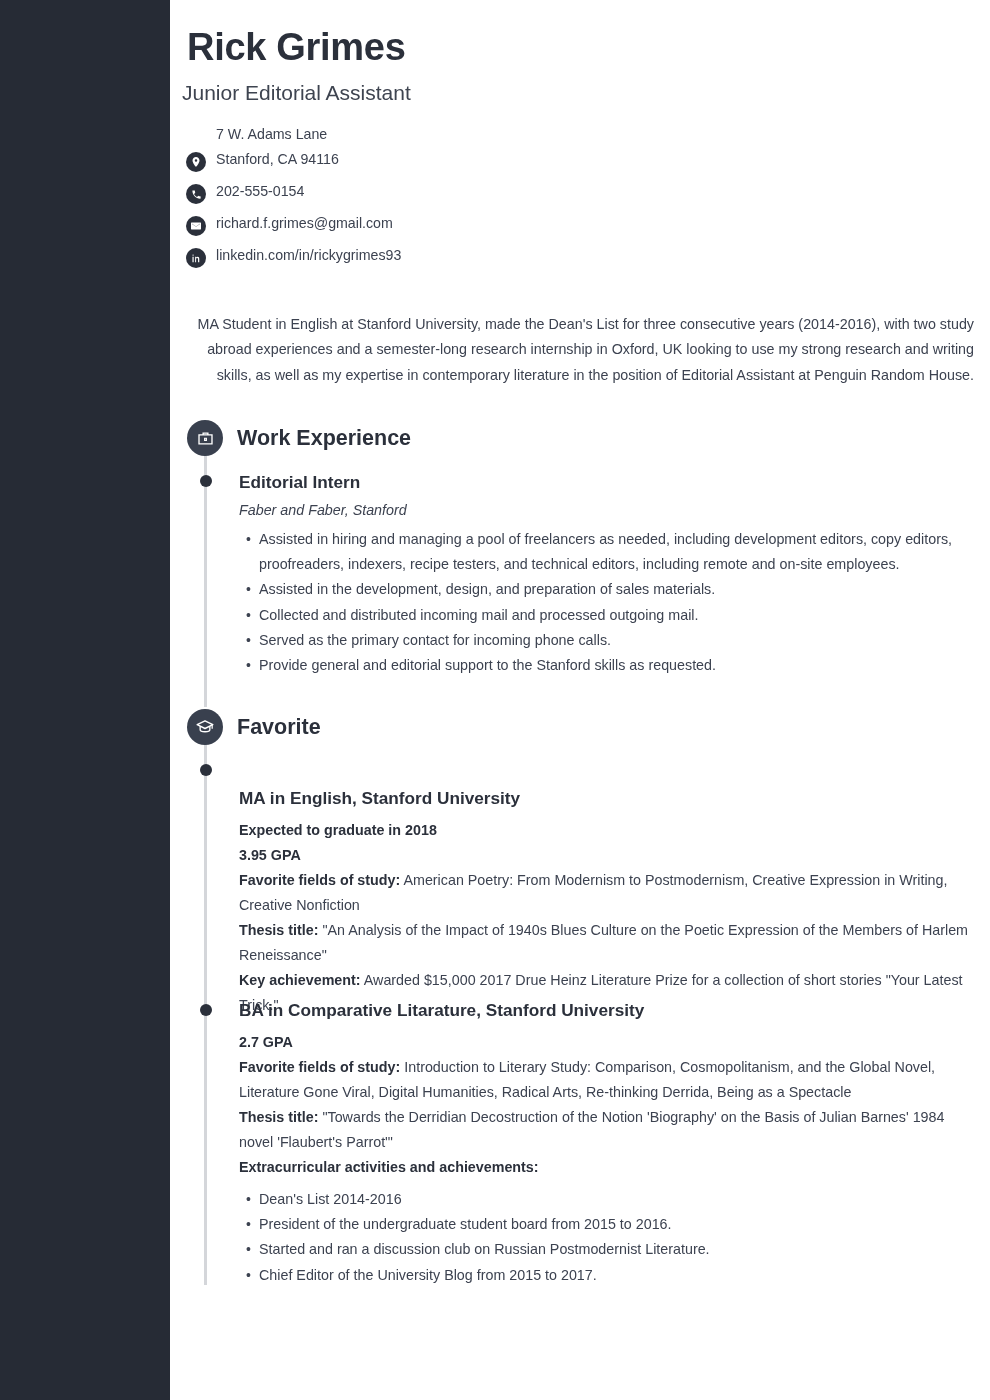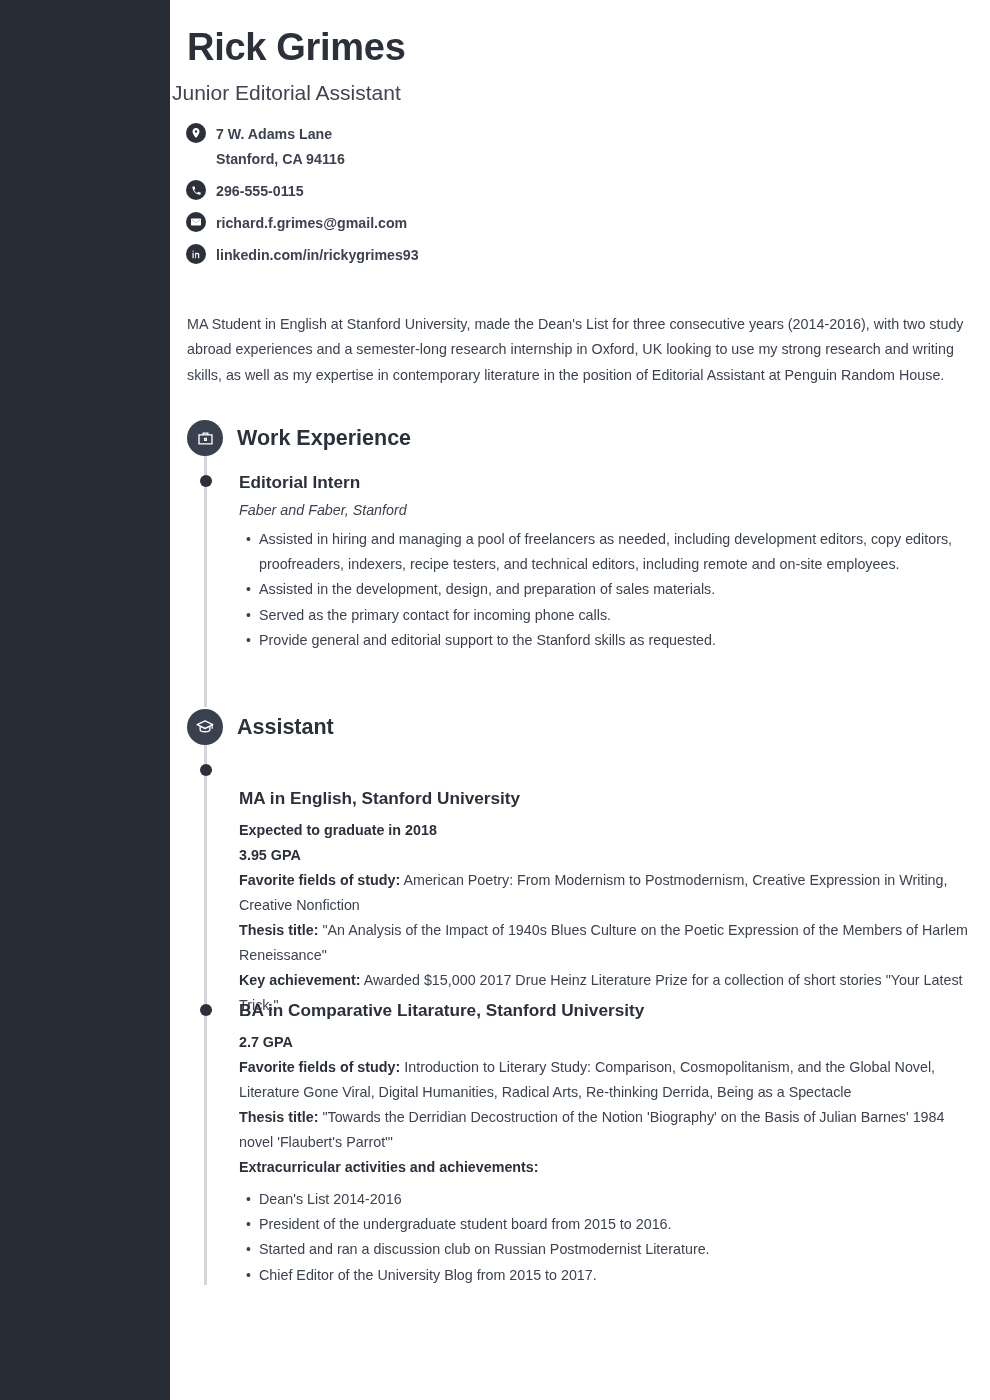--- a/index.html
+++ b/index.html
@@ -31,40 +31,40 @@
 
   
   .main { position: absolute; left: 170px; top: 0; width: 820px; height: 1400px; }
 
   .name {
     position: absolute; left: 17px; top: 26px;
     font-size: 38px; font-weight: bold; color: #2b303b;
     letter-spacing: -0.3px;
   }
   .job-title {
-    position: absolute; left: 2px; top: 81px;
+    position: absolute; left: 12px; top: 81px;
     font-size: 21px; color: #3e4450; font-weight: normal;
   }
 
   
   .contacts { position: absolute; left: 16px; top: 122px; width: 500px; }
-  .contact-row { display: flex; align-items: flex-start; margin-bottom: 7px; min-height: 22px; font-weight: bold; }
+  .contact-row { display: flex; align-items: flex-end; margin-bottom: 7px; min-height: 22px; }
   .c-icon {
     width: 20px; height: 20px; border-radius: 50%;
     background: #2b303b; flex: 0 0 20px; margin-right: 10px; margin-top: 1px;
     display: flex; align-items: center; justify-content: center;
   }
   .c-icon svg { display: block; }
   .c-text { font-size: 14.2px; color: #3c4250; line-height: 25px; }
   .c-text .l2 { display: block; }
 
   .summary {
     position: absolute; left: 17px; top: 312px; width: 787px;
     font-size: 14.3px; line-height: 25.3px; color: #3c4250;
-    text-align: left;
+    text-align: right;
   }
 
   
   .timeline-line {
     position: absolute; left: 34px; width: 3px;
     background: #d4d6da;
   }
   .sec-icon {
     position: absolute; left: 17px;
     width: 36px; height: 36px; border-radius: 50%;
@@ -128,21 +128,21 @@
           <span class="l2">Stanford, CA 94116</span>
         </span>
       </div>
 
       <div class="contact-row">
         <span class="c-icon">
           <svg width="11" height="11" viewBox="0 0 24 24">
               <path fill="#fff" d="M6.6 10.8c1.4 2.8 3.8 5.1 6.6 6.6l2.2-2.2c.3-.3.7-.4 1-.2 1.2.4 2.4.6 3.6.6.6 0 1 .4 1 1V20c0 .6-.4 1-1 1C10.6 21 3 13.4 3 4c0-.6.4-1 1-1h3.5c.6 0 1 .4 1 1 0 1.3.2 2.5.6 3.6.1.3 0 .7-.2 1l-2.3 2.2z"></path>
             </svg>
         </span>
-        <span class="c-text">296-555-0115</span>
+        <span class="c-text">202-555-0154</span>
       </div>
 
       <div class="contact-row">
         <span class="c-icon">
           <svg width="12" height="12" viewBox="0 0 24 24">
               <path fill="#fff" d="M3 5h18c.6 0 1 .4 1 1v12c0 .6-.4 1-1 1H3c-.6 0-1-.4-1-1V6c0-.6.4-1 1-1zm9 8L4.2 7.3 4 7v.8l8 5.8 8-5.8V7l-.2.3L12 13z"></path>
             </svg>
         </span>
         <span class="c-text">richard.f.grimes@gmail.com</span>
       </div>
@@ -172,35 +172,36 @@
     </div>
     <div class="sec-title" style="top:426px;">Work Experience</div>
 
     <div class="dot" style="top:475px;"></div>
     <div class="entry" style="top:472px;">
       <div class="entry-title">Editorial Intern</div>
       <div class="entry-sub">Faber and Faber, Stanford</div>
       <ul class="bullets">
         <li>Assisted in hiring and managing a pool of freelancers as needed, including development editors, copy editors, proofreaders, indexers, recipe testers, and technical editors, including remote and on-site employees.</li>
         <li>Assisted in the development, design, and preparation of sales materials.</li>
+        <li>Collected and distributed incoming mail and processed outgoing mail.</li>
         <li>Served as the primary contact for incoming phone calls.</li>
         <li>Provide general and editorial support to the Stanford skills as requested.</li>
       </ul>
     </div>
 
     <div class="timeline-line" style="top:734px; height:551px;"></div>
 
     <div class="sec-icon" style="top:709px;">
       <svg width="20" height="20" viewBox="0 0 24 24">
         <path fill="none" stroke="#fff" stroke-width="1.7" stroke-linejoin="round" d="M12 4.6 2.6 9.2 12 13.8l9.4-4.6z"></path>
         <path fill="none" stroke="#fff" stroke-width="1.6" d="M6.2 11v4.2c0 1.4 2.6 2.5 5.8 2.5s5.8-1.1 5.8-2.5V11"></path>
         <path fill="none" stroke="#fff" stroke-width="1.5" d="M20.6 9.6v4.6"></path>
       </svg>
     </div>
-    <div class="sec-title" style="top:715px;">Assistant</div>
+    <div class="sec-title" style="top:715px;">Favorite</div>
 
     <div class="dot" style="top:764px;"></div>
     <div class="entry" style="top:788px;">
       <div class="entry-title">MA in English, Stanford University</div>
       <div class="entry-line" style="font-weight:bold;color:#2b303b;">Expected to graduate in 2018</div>
       <div class="entry-line" style="font-weight:bold;color:#2b303b;">3.95 GPA</div>
       <div class="entry-line"><b>Favorite fields of study:</b> <span>American Poetry: From Modernism to Postmodernism, Creative Expression in Writing, Creative Nonfiction</span></div>
       <div class="entry-line"><b>Thesis title:</b> <span>"An Analysis of the Impact of 1940s Blues Culture on the Poetic Expression of the Members of Harlem Reneissance"</span></div>
       <div class="entry-line"><b>Key achievement:</b> <span>Awarded $15,000 2017 Drue Heinz Literature Prize for a collection of short stories "Your Latest Trick."</span></div>
     </div>

